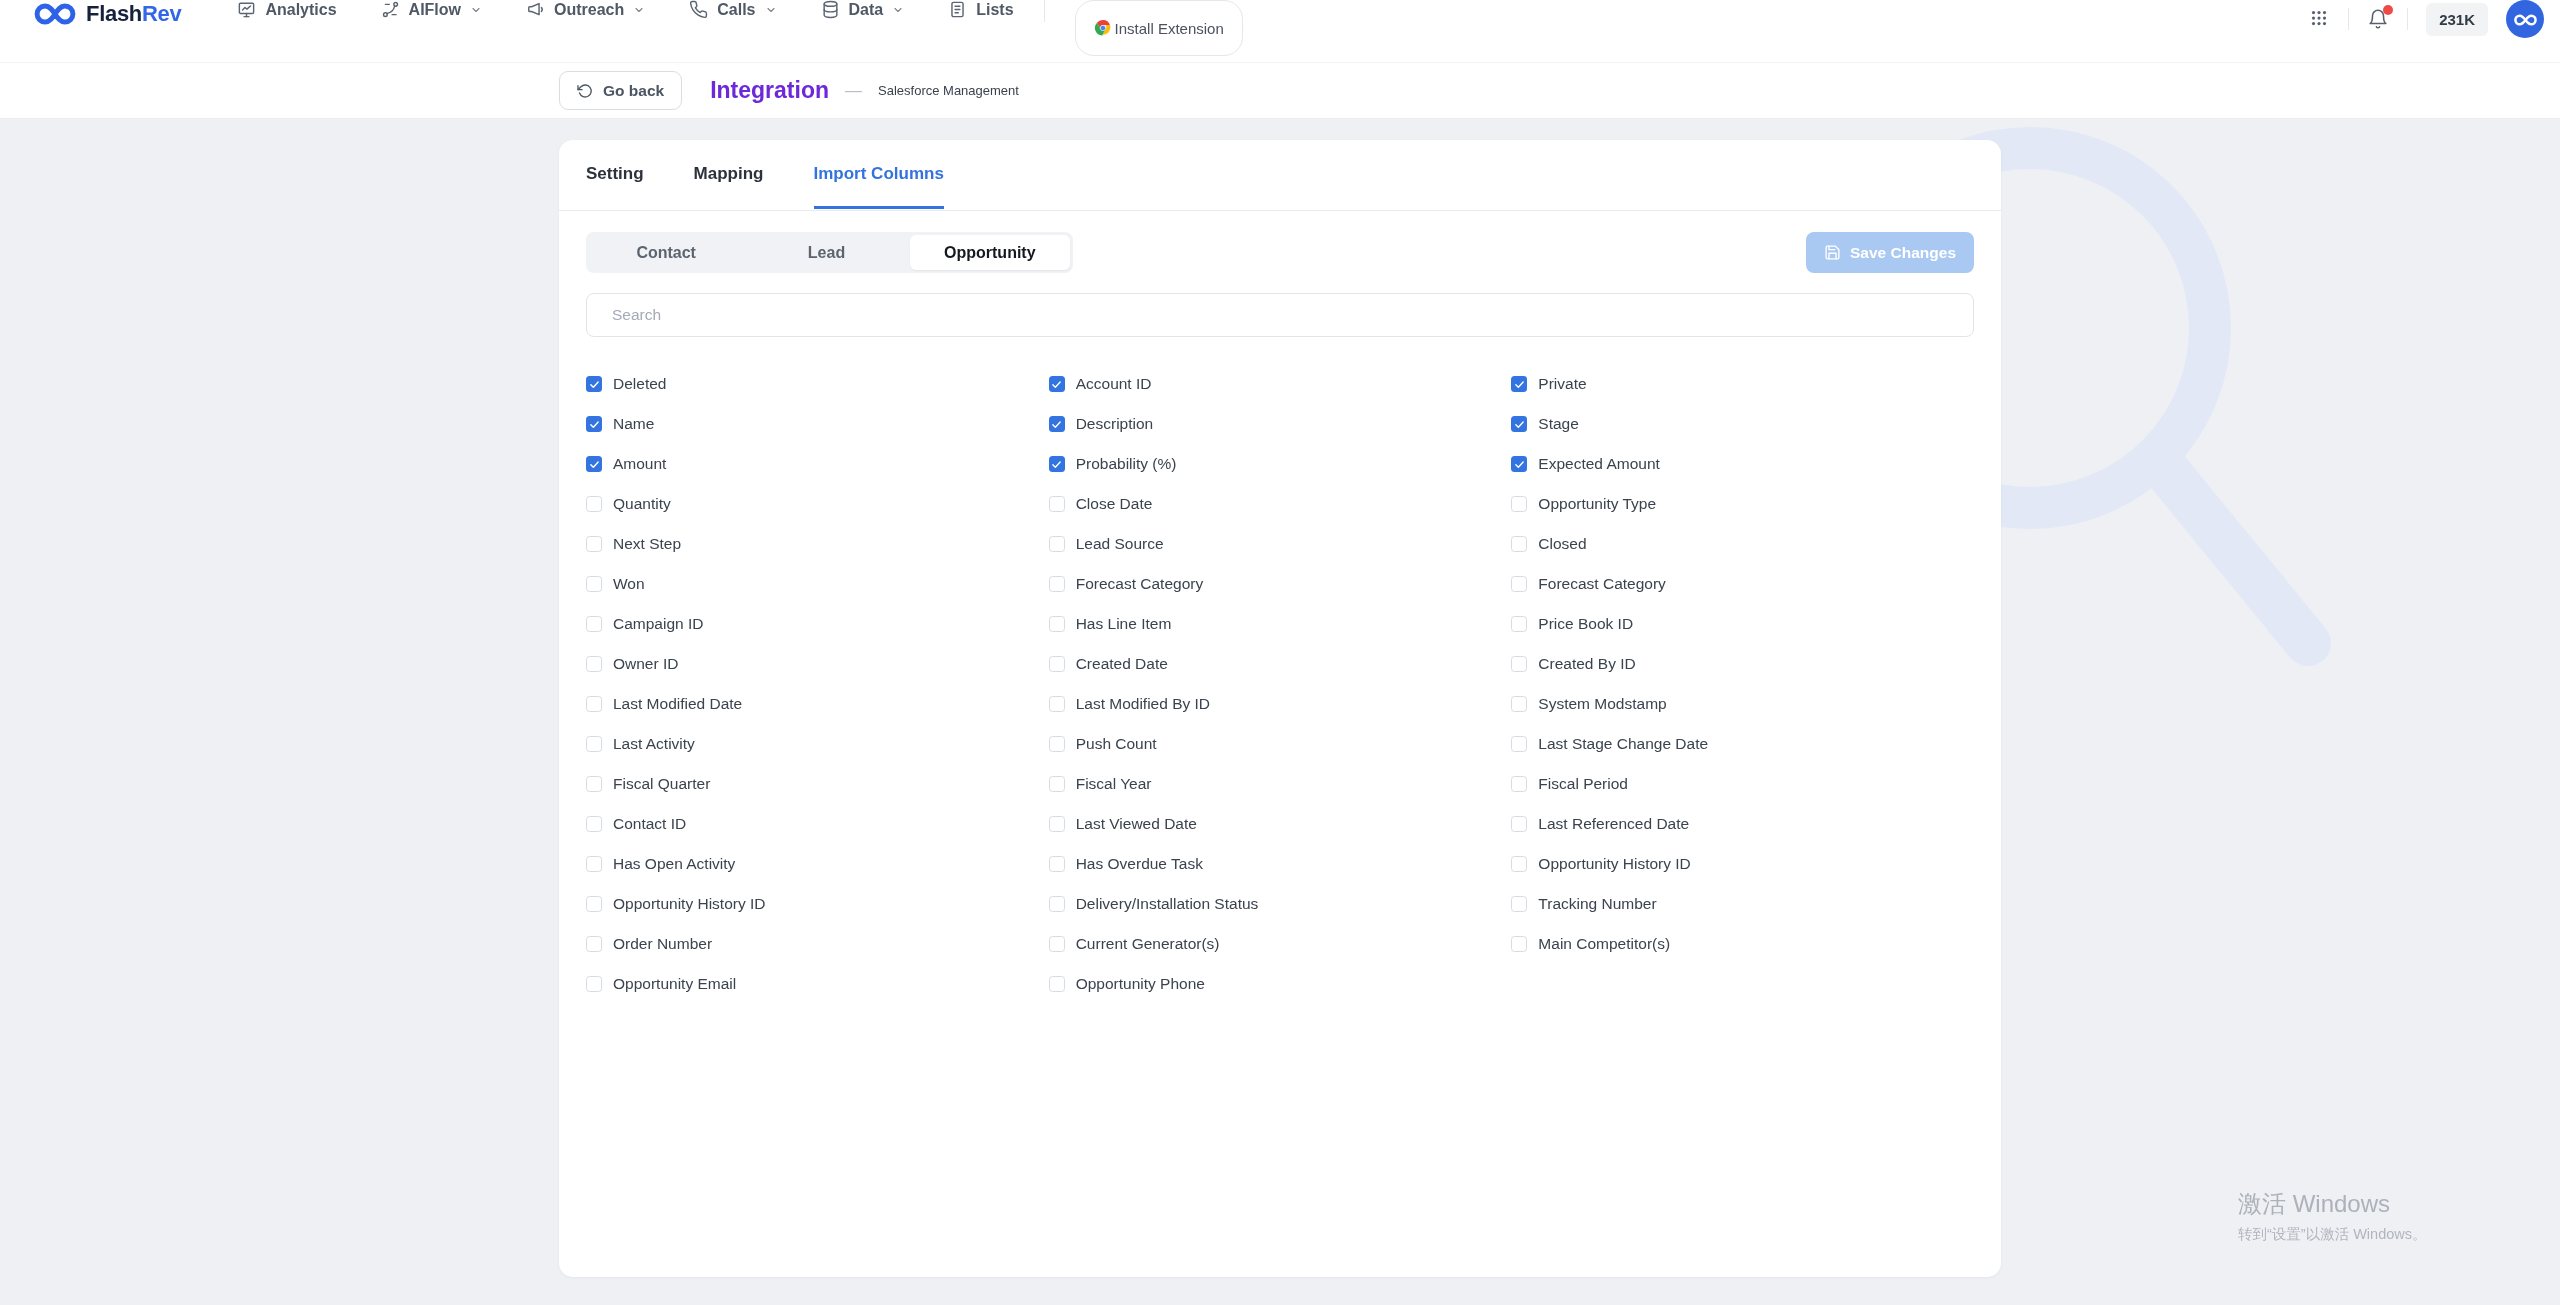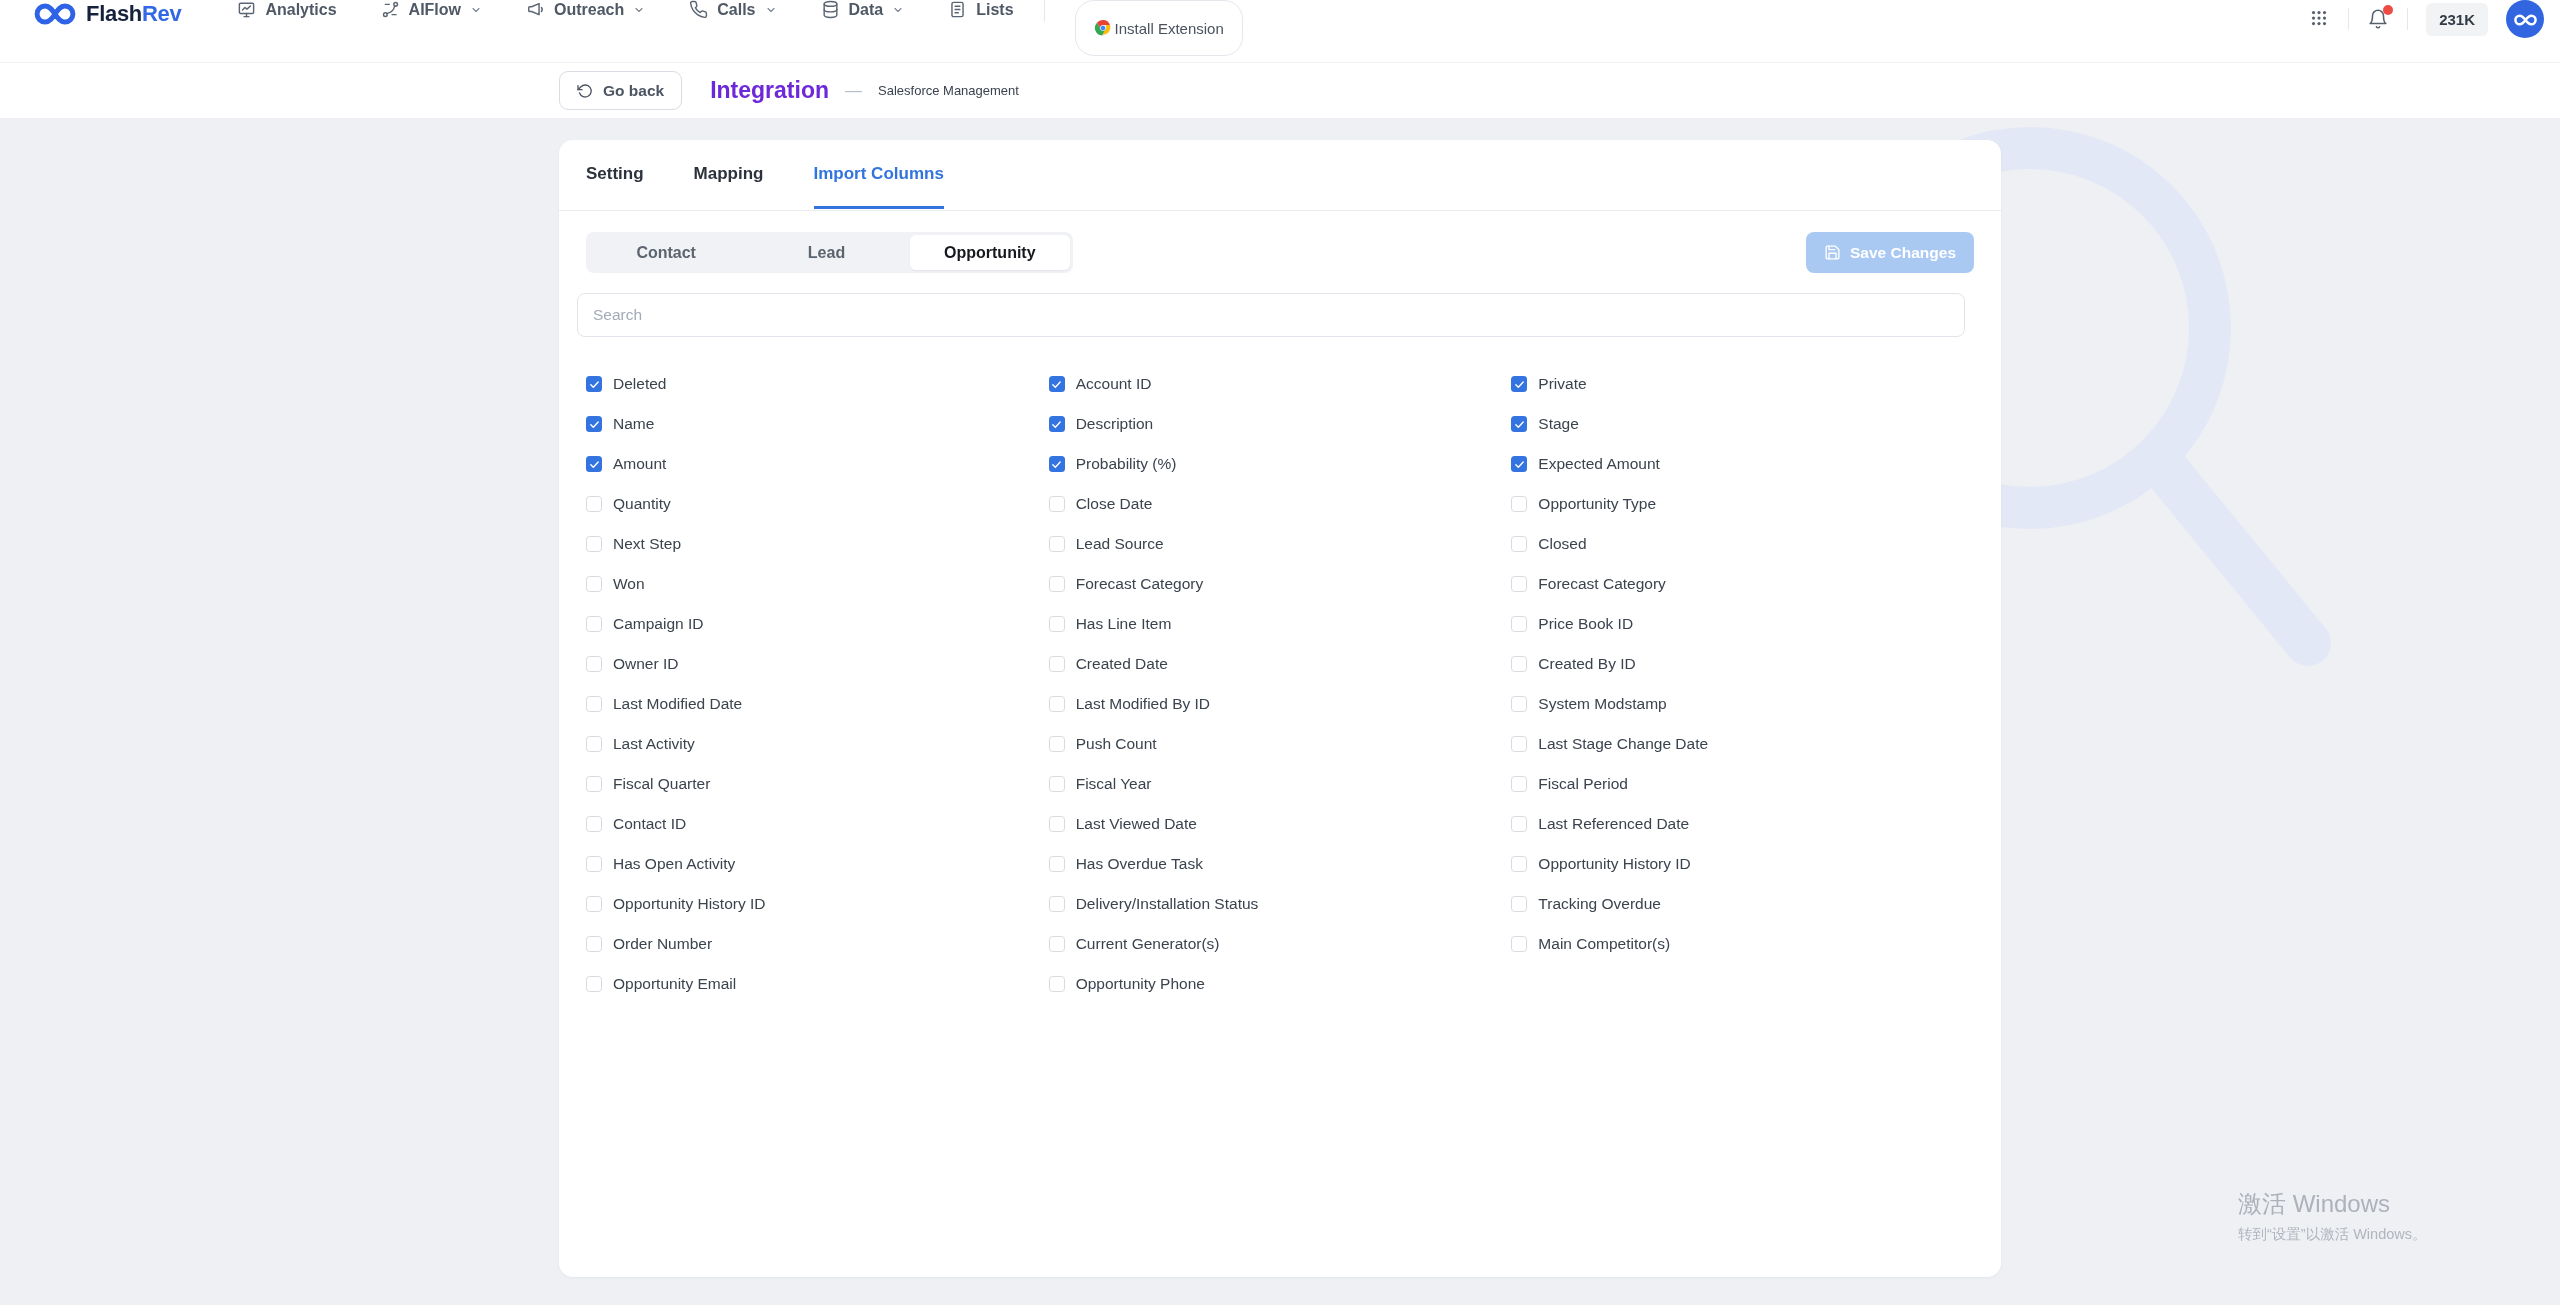--- a/index.html
+++ b/index.html
@@ -59,22 +59,22 @@
   .tab.active{color:#3273dd;border-color:#3c7de2}
 
   .controls{display:flex;justify-content:space-between;align-items:center;margin:21px 27px 0}
   .segment{display:flex;width:487px;height:41px;background:#f0f2f5;border-radius:8px;box-sizing:border-box}
   .seg{flex:1;display:flex;align-items:center;justify-content:center;font-size:16px;font-weight:600;color:#5c646f;cursor:pointer}
   .seg.active{background:#fff;margin:3px;border-radius:6px;color:#15181d;font-weight:700;box-shadow:0 1px 2px rgba(0,0,0,.06)}
   .savebtn{display:flex;align-items:center;gap:9px;height:41px;padding:0 18px;border:none;border-radius:8px;
     color:#fff;font-size:15.5px;font-weight:700;cursor:default}
   .savebtn svg{width:17px;height:17px;stroke:#fff;fill:none;stroke-width:1.9;stroke-linecap:round;stroke-linejoin:round}
 
-  .search{display:block;margin:20px 18px 0;width:calc(100% - 54px);box-sizing:border-box;height:44px;
-    border:1px solid #e1e4ea;border-radius:8px;padding:0 15px;font-size:15.5px;color:#333;outline:none;background:#fff;
+  .search{display:block;margin:20px 27px 0;width:calc(100% - 54px);box-sizing:border-box;height:44px;
+    border:1px solid #e1e4ea;border-radius:8px;padding:0 25px;font-size:15.5px;color:#333;outline:none;background:#fff;
     font-family:"Liberation Sans","DejaVu Sans",sans-serif}
   .search::placeholder{color:#a3abb7}
 
   .grid{display:flex;margin:27px 27px 0}
   .gcol{flex:1}
   .frow{height:40px;display:flex;align-items:center;gap:11px;cursor:pointer}
   .cbox{width:16px;height:16px;border-radius:3.5px;box-sizing:border-box;flex:none;display:flex;align-items:center;justify-content:center}
   .cbox.off{border:1px solid #d6dae1;background:#fff}
   .cbox svg{width:11px;height:11px;stroke:#fff;fill:none;stroke-width:3;stroke-linecap:round;stroke-linejoin:round}
   .flabel{font-size:15.5px;color:#3b434e}
@@ -484,21 +484,21 @@
         <div class="frow">
           <span class="cbox off"></span>
           <span class="flabel">Last Referenced Date</span>
         </div>
         <div class="frow">
           <span class="cbox off"></span>
           <span class="flabel">Opportunity History ID</span>
         </div>
         <div class="frow">
           <span class="cbox off"></span>
-          <span class="flabel">Tracking Overdue</span>
+          <span class="flabel">Tracking Number</span>
         </div>
         <div class="frow">
           <span class="cbox off"></span>
           <span class="flabel">Main Competitor(s)</span>
         </div>
       </div>
     </div>
 
 </main>
 

